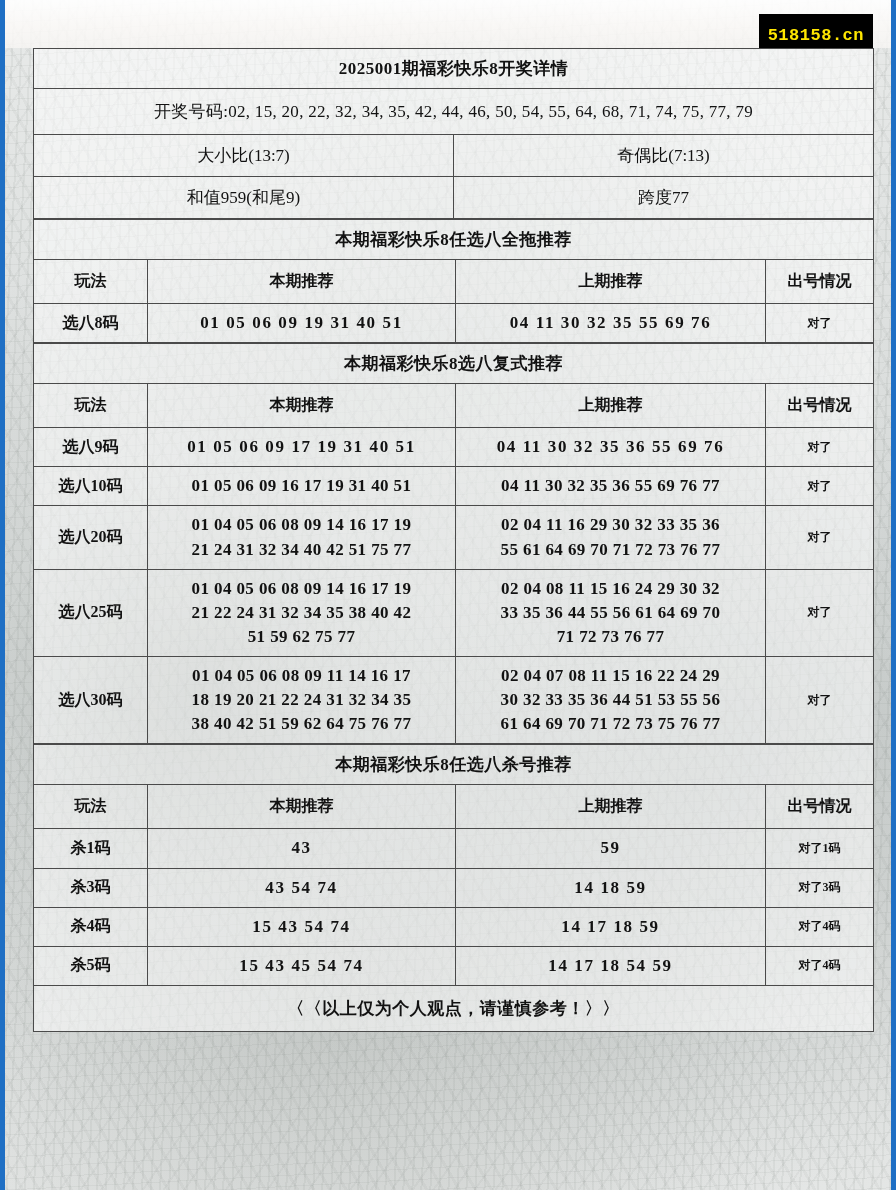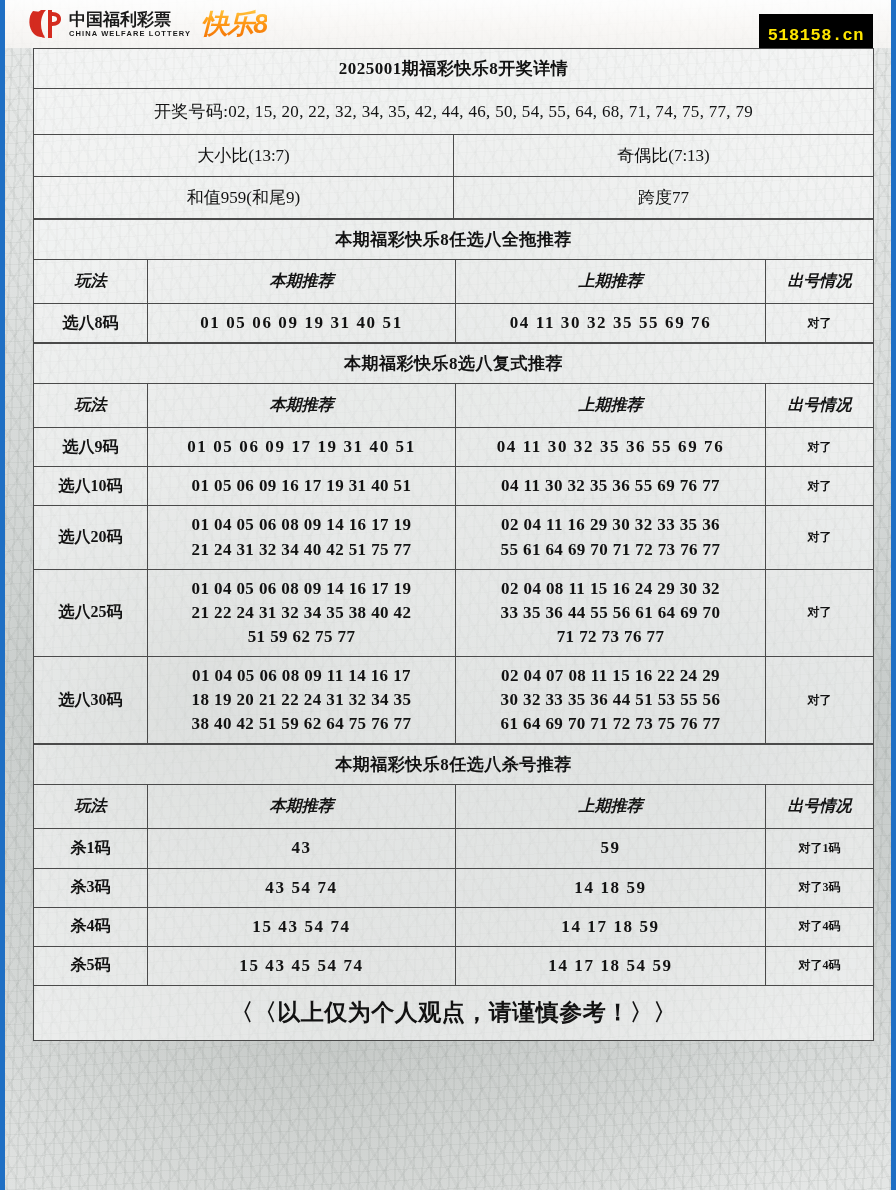--- a/index.html
+++ b/index.html
@@ -131,21 +131,20 @@
     letter-spacing: 0.3px;
   }
   .stat-cell {
     font-size: 17px;
     height: 42px;
   }
   .col-head {
     font-size: 16px;
     font-weight: bold;
     height: 44px;
-    font-style: italic;
   }
   .play-name {
     font-size: 16px;
     font-weight: bold;
     padding: 6px 0;
   }
   .nums {
     font-family: "Liberation Serif", serif;
     font-size: 17px;
     line-height: 1.42;
@@ -155,49 +154,34 @@
     text-align: center;
     font-weight: bold;
   }
   .nums.wide { letter-spacing: 1.6px; }
   .result {
     font-size: 12px;
     padding: 6px 0;
     font-weight: bold;
   }
   .footnote {
-    font-size: 23px;
-    font-weight: bold;
-    height: 55px;
+    font-size: 17px;
+    font-weight: bold;
+    height: 46px;
     letter-spacing: 0.5px;
     font-family: Liberation Serif, serif;
   }
 </style>
 </head>
 <body>
 
 <div id="page">
   <div id="bg"></div>
 
   <div id="header">
-    <div id="logo">
-      <span class="cwl-mark">
-        <svg width="36" height="34" viewBox="0 0 36 34">
-          <path d="M6 4 C1 9 1 21 7 27 C10 30 15 31 18 29 C13 28 8 24 8 17 C8 11 11 7 14 5 Z" fill="#d42b1f"></path>
-          <path d="M14 3 C9 6 6 11 6 17 C6 24 11 30 18 31 C16 27 14 23 14 17 C14 11 16 6 19 3 Z" fill="#d42b1f"></path>
-          <path d="M21 3 L21 31 L25 31 L25 3 Z" fill="#d42b1f"></path>
-          <path d="M25 5 C31 5 34 8 34 12 C34 16 31 19 25 19 L25 15 C29 15 30 14 30 12 C30 10 29 9 25 9 Z" fill="#d42b1f"></path>
-        </svg>
-      </span>
-      <span class="cwl-text">
-        <span class="cwl-cn">中国福利彩票</span>
-        <span class="cwl-en">CHINA WELFARE LOTTERY</span>
-      </span>
-      <span class="kl8">快乐8</span>
-    </div>
     <div id="site-badge">518158.cn</div>
   </div>
 
 
   <div id="content">
 
     <table class="grid">
       <colgroup>
           <col style="width:420px">
           <col style="width:420px">

